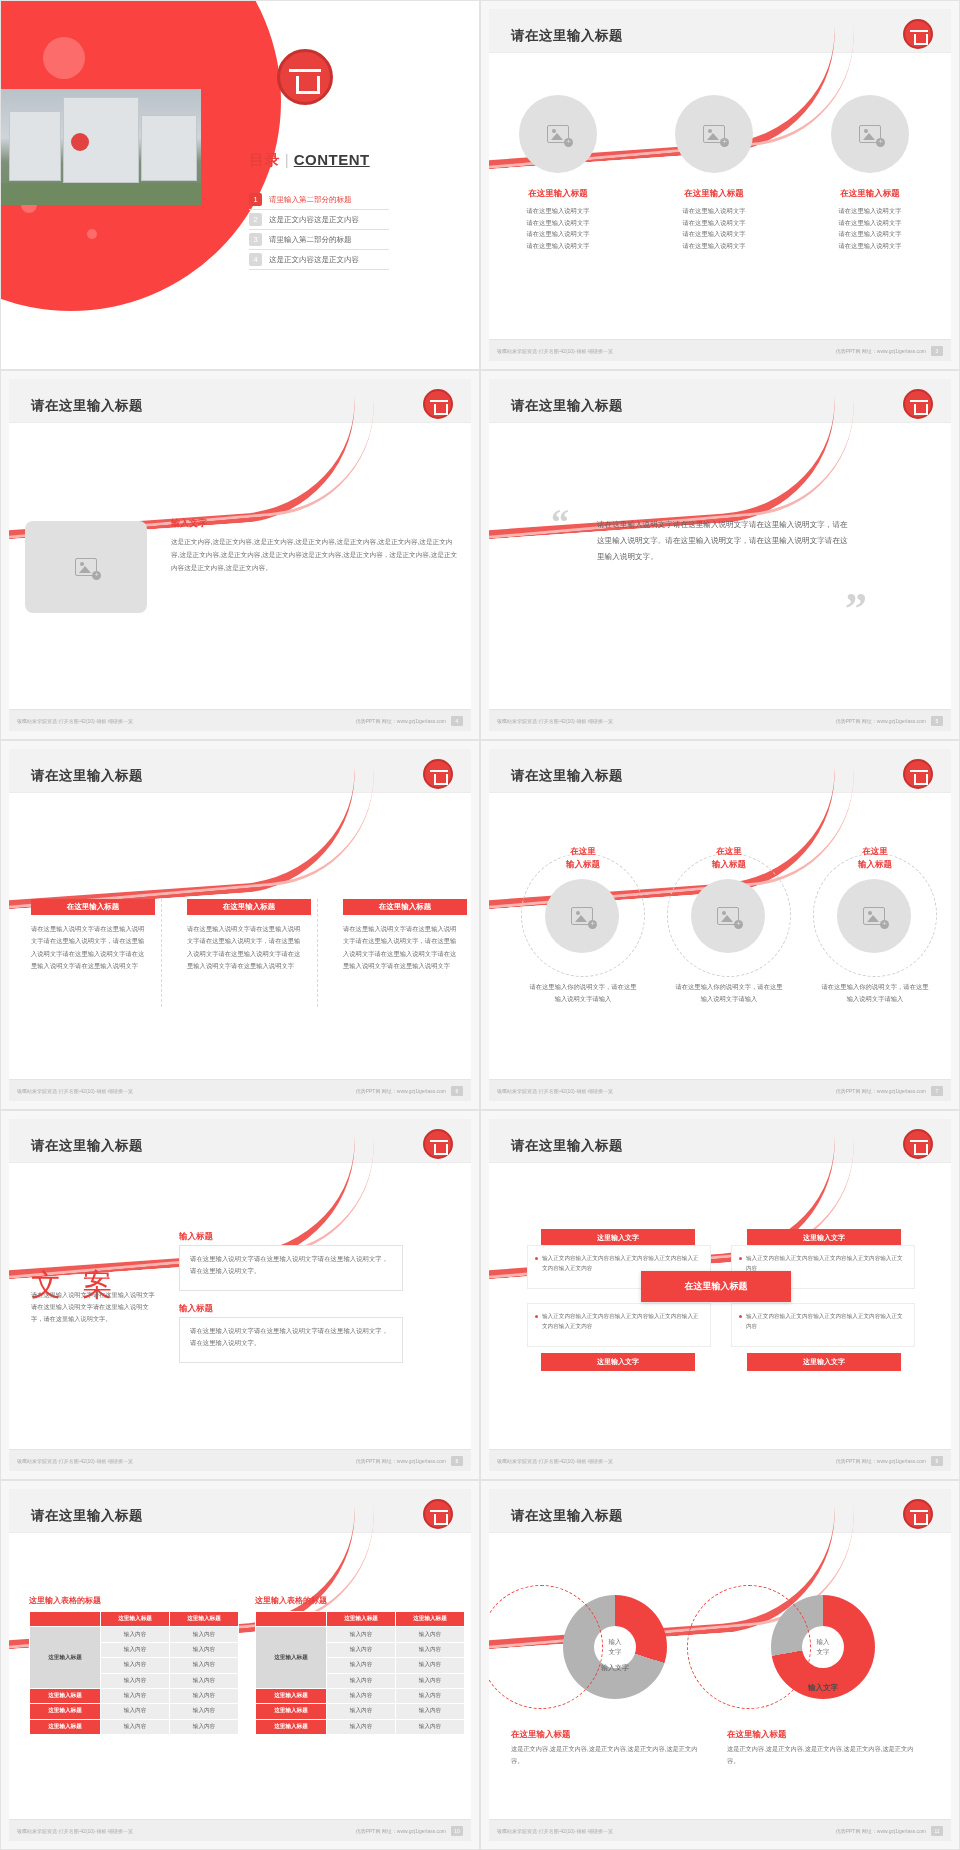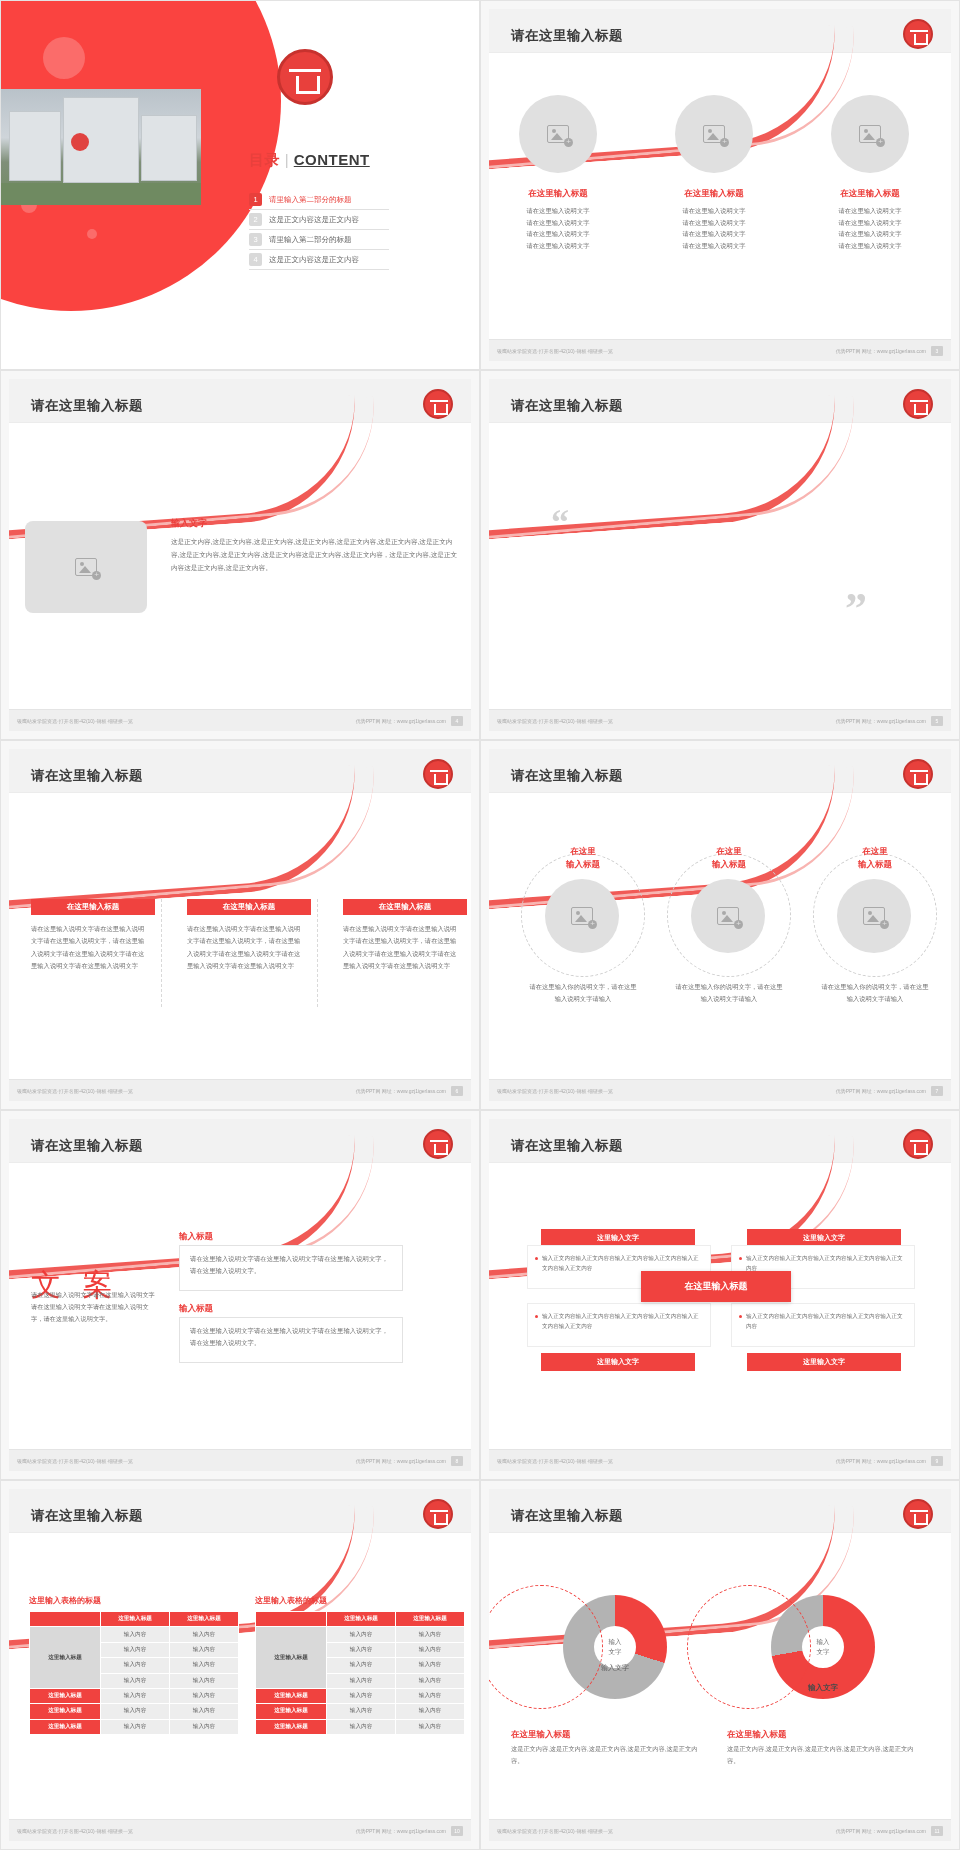--- a/index.html
+++ b/index.html
@@ -523,20 +523,21 @@
   <div class="slide">
     <div class="slide-inner">
       <div class="head-band"></div>
       <div class="s-title">请在这里输入标题</div>
       <div class="logo"></div>
       <div class="white-body">
         <div class="swoosh" style="top:-12px;"></div>
         <div class="swoosh2" style="top:-4px;"></div>
 
         <div class="qmark" style="position:absolute;left:62px;top:78px;font-size:36px;">“</div>
+        <div style="position:absolute;left:108px;top:94px;width:256px;font-size:7.6px;color:#5f5f5f;line-height:2.1;">请在这里输入说明文字请在这里输入说明文字请在这里输入说明文字，请在这里输入说明文字。请在这里输入说明文字，请在这里输入说明文字请在这里输入说明文字。</div>
         <div class="qmark" style="position:absolute;left:356px;top:160px;font-size:44px;">”</div>
       </div>
       <div class="footer">
         <span>银鹰站发学院资选·打开名图-42(10)·钢板·细链接一览</span>
         <span class="right">
           <span>优势PPT网    网址：www.gzj1igerlass.com</span>
           <span class="pagenum">5</span>
         </span>
       </div>
     </div>

